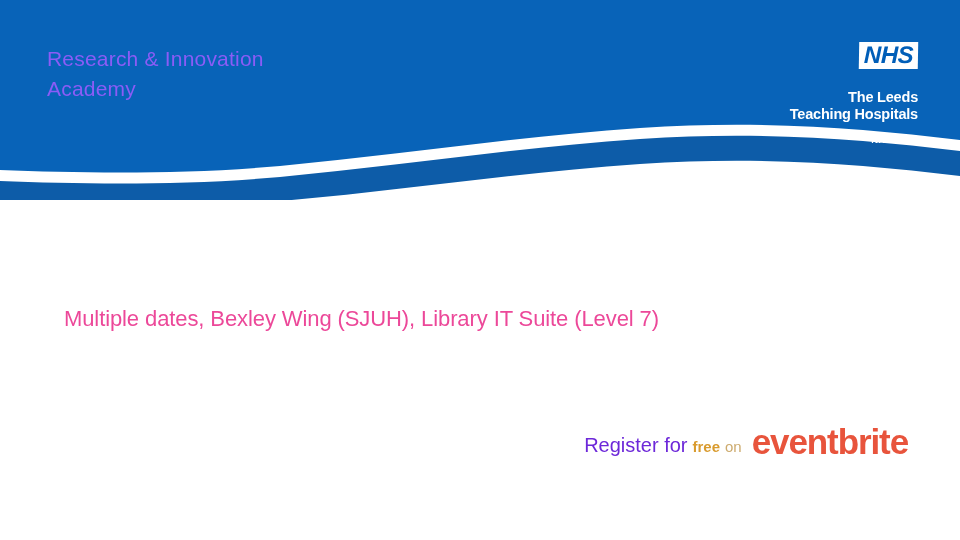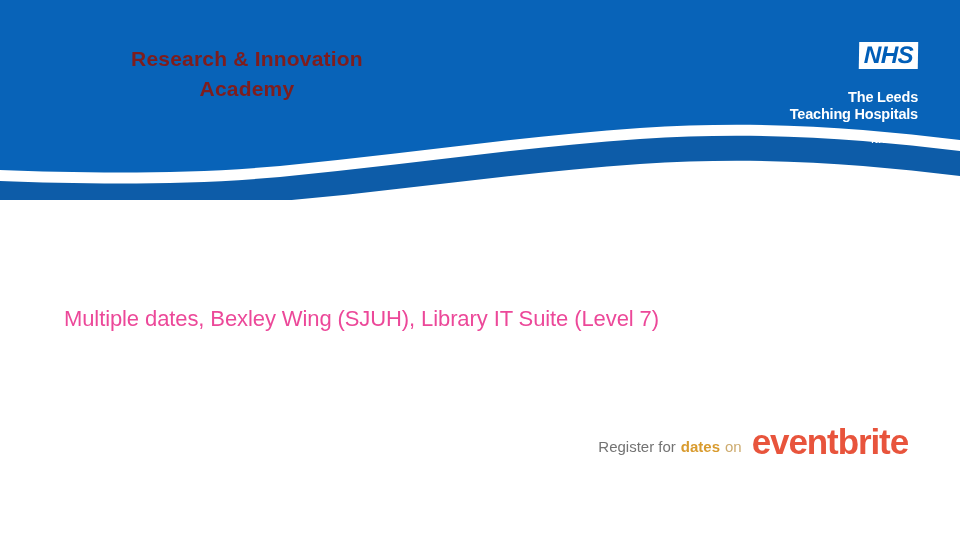--- a/index.html
+++ b/index.html
@@ -32,27 +32,26 @@
     position: absolute;
     left: 0;
     top: 0;
   }
 
   .brand-title {
     position: absolute;
     left: 47px;
     top: 44px;
     width: 400px;
-    color: #7f1d1d;
+    color: #8b5cf6;
     font-size: 21px;
     line-height: 30px;
-    font-weight: 700;
+    font-weight: 400;
     letter-spacing: 0.2px;
     white-space: pre-line;
-    text-align: center;
   }
 
   
   .nhs-logo {
     position: absolute;
     left: 760px;
     top: 42px;
     width: 158px;
     text-align: right;
   }
@@ -114,22 +113,22 @@
     left: 560px;
     top: 424px;
     width: 348px;
     height: 34px;
     display: flex;
     align-items: baseline;
     justify-content: flex-end;
     gap: 5px;
   }
   .register-text {
-    color: #737373;
-    font-size: 15px;
+    color: #6d28d9;
+    font-size: 20px;
     font-weight: 400;
     margin-left: 16px;
   }
   .register-free {
     color: #d99b2e;
     font-size: 15px;
     font-weight: 700;
   }
   .register-on {
     color: #cdab6e;
@@ -178,18 +177,18 @@
       <div class="nhs-trust-name"><span>The Leeds</span>
 <span>Teaching Hospitals</span></div>
       <div class="nhs-trust-sub">NHS Trust</div>
     </div>
   </div>
 
   <div class="event-subtitle">Multiple dates, Bexley Wing (SJUH), Library IT Suite (Level 7)</div>
 
   <div class="eventbrite-footer">
     <span class="register-text">Register for</span>
-    <span class="register-free">dates</span>
+    <span class="register-free">free</span>
     <span class="register-on">on</span>
     <span class="eventbrite-wordmark">eventbrite</span>
   </div>
 
 </div>
 
 </body></html>

